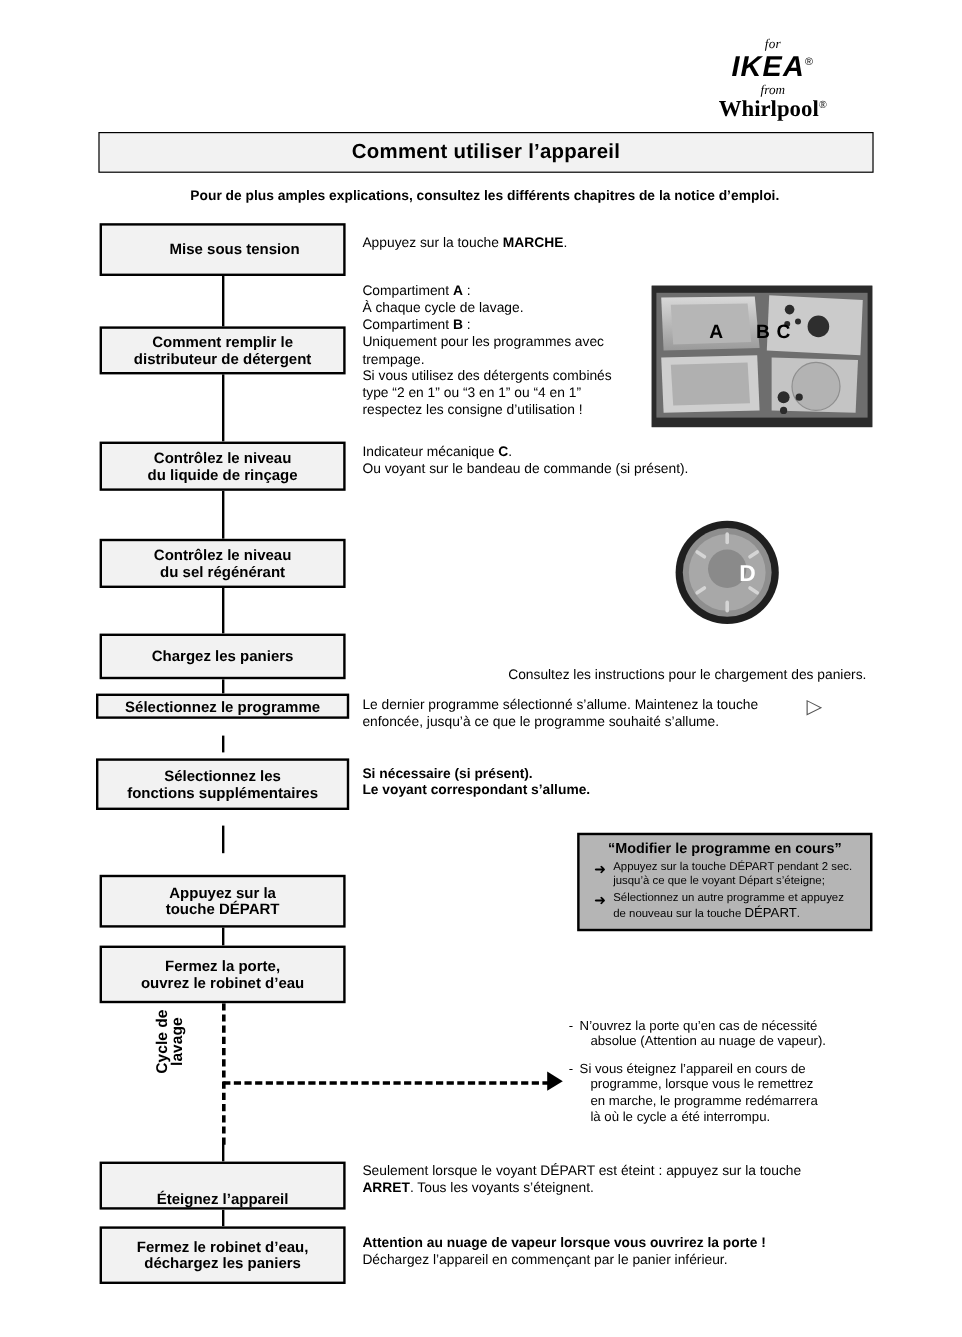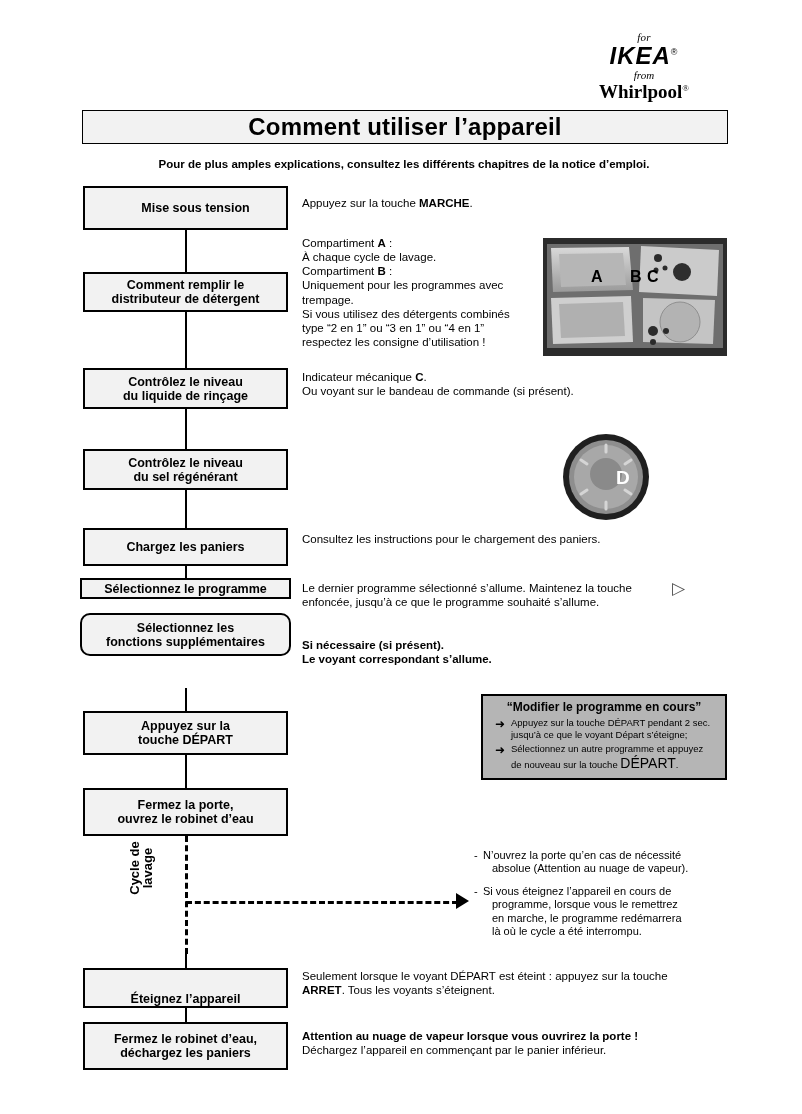--- a/index.html
+++ b/index.html
@@ -65,21 +65,21 @@
     top: 110px;
     width: 644px;
     height: 32px;
     border: 1px solid #000;
     background: #f2f2f2;
     display: flex;
     align-items: center;
     justify-content: center;
   }
   .title-bar span {
-    font-size: 24px;
+    font-size: 17px;
     font-weight: bold;
     letter-spacing: .2px;
   }
   .subtitle {
     position: absolute;
     left: 82px;
     top: 158px;
     width: 644px;
     text-align: center;
     font-size: 11.5px;
@@ -214,21 +214,21 @@
   }
   .callout-item .bullet-arrow {
     flex: 0 0 auto;
     width: 22px;
     padding-top: 1px;
     font-size: 12px;
     line-height: 1;
     text-align: center;
   }
   .callout-item .callout-text { flex: 1 1 auto; }
-  .callout-text .big { font-size: 14px; }
+  .callout-text .big { font-size: 11px; }
 
   
   .cycle-notes {
     position: absolute;
     left: 474px;
     top: 849px;
     width: 258px;
     font-size: 11px;
     line-height: 1.22;
     z-index: 2;
@@ -373,37 +373,37 @@
         <line x1="72" y1="62" x2="66" y2="58"></line>
         <line x1="72" y1="28" x2="66" y2="32"></line>
       </g>
       <text x="57" y="52" font-family="Liberation Sans, sans-serif" font-size="19" font-weight="bold" fill="#ffffff">D</text>
     </svg>
   </div>
 
   <div class="step-box" style="top:528px;height:38px;">
     <span>Chargez les paniers</span>
   </div>
-  <div class="desc" style="top:532px;width:420px;">Consultez les instructions pour le chargement des paniers.</div>
+  <div class="desc" style="top:556px;width:420px;text-align:right;">Consultez les instructions pour le chargement des paniers.</div>
 
   <div class="step-box wide" style="top:578px;height:21px;">
     <span>Sélectionnez le programme</span>
   </div>
   <div class="desc" style="top:581px;width:380px;">Le dernier programme sélectionné s’allume. Maintenez la touche<br>enfoncée, jusqu’à ce que le programme souhaité s’allume.</div>
   <div class="play-glyph">▷</div>
 
-  <div class="step-box wide" style="top:613px;height:43px;border-radius:10px;">
+  <div class="step-box wide" style="top:632px;height:43px;">
     <span>
       <span>Sélectionnez les</span><br>
       <span>fonctions supplémentaires</span>
     </span>
   </div>
   <div class="desc" style="top:638px;width:380px;font-weight:bold;">Si nécessaire (si présent).<br>Le voyant correspondant s’allume.</div>
 
-  <div class="step-box" style="top:711px;height:44px;">
+  <div class="step-box" style="top:729px;height:44px;">
     <span>
       <span>Appuyez sur la</span><br>
       <span>touche DÉPART</span>
     </span>
   </div>
 
   <div class="callout">
     <div class="callout-title">“Modifier le programme en cours”</div>
     <div class="callout-item">
       <span class="bullet-arrow">➜</span>

